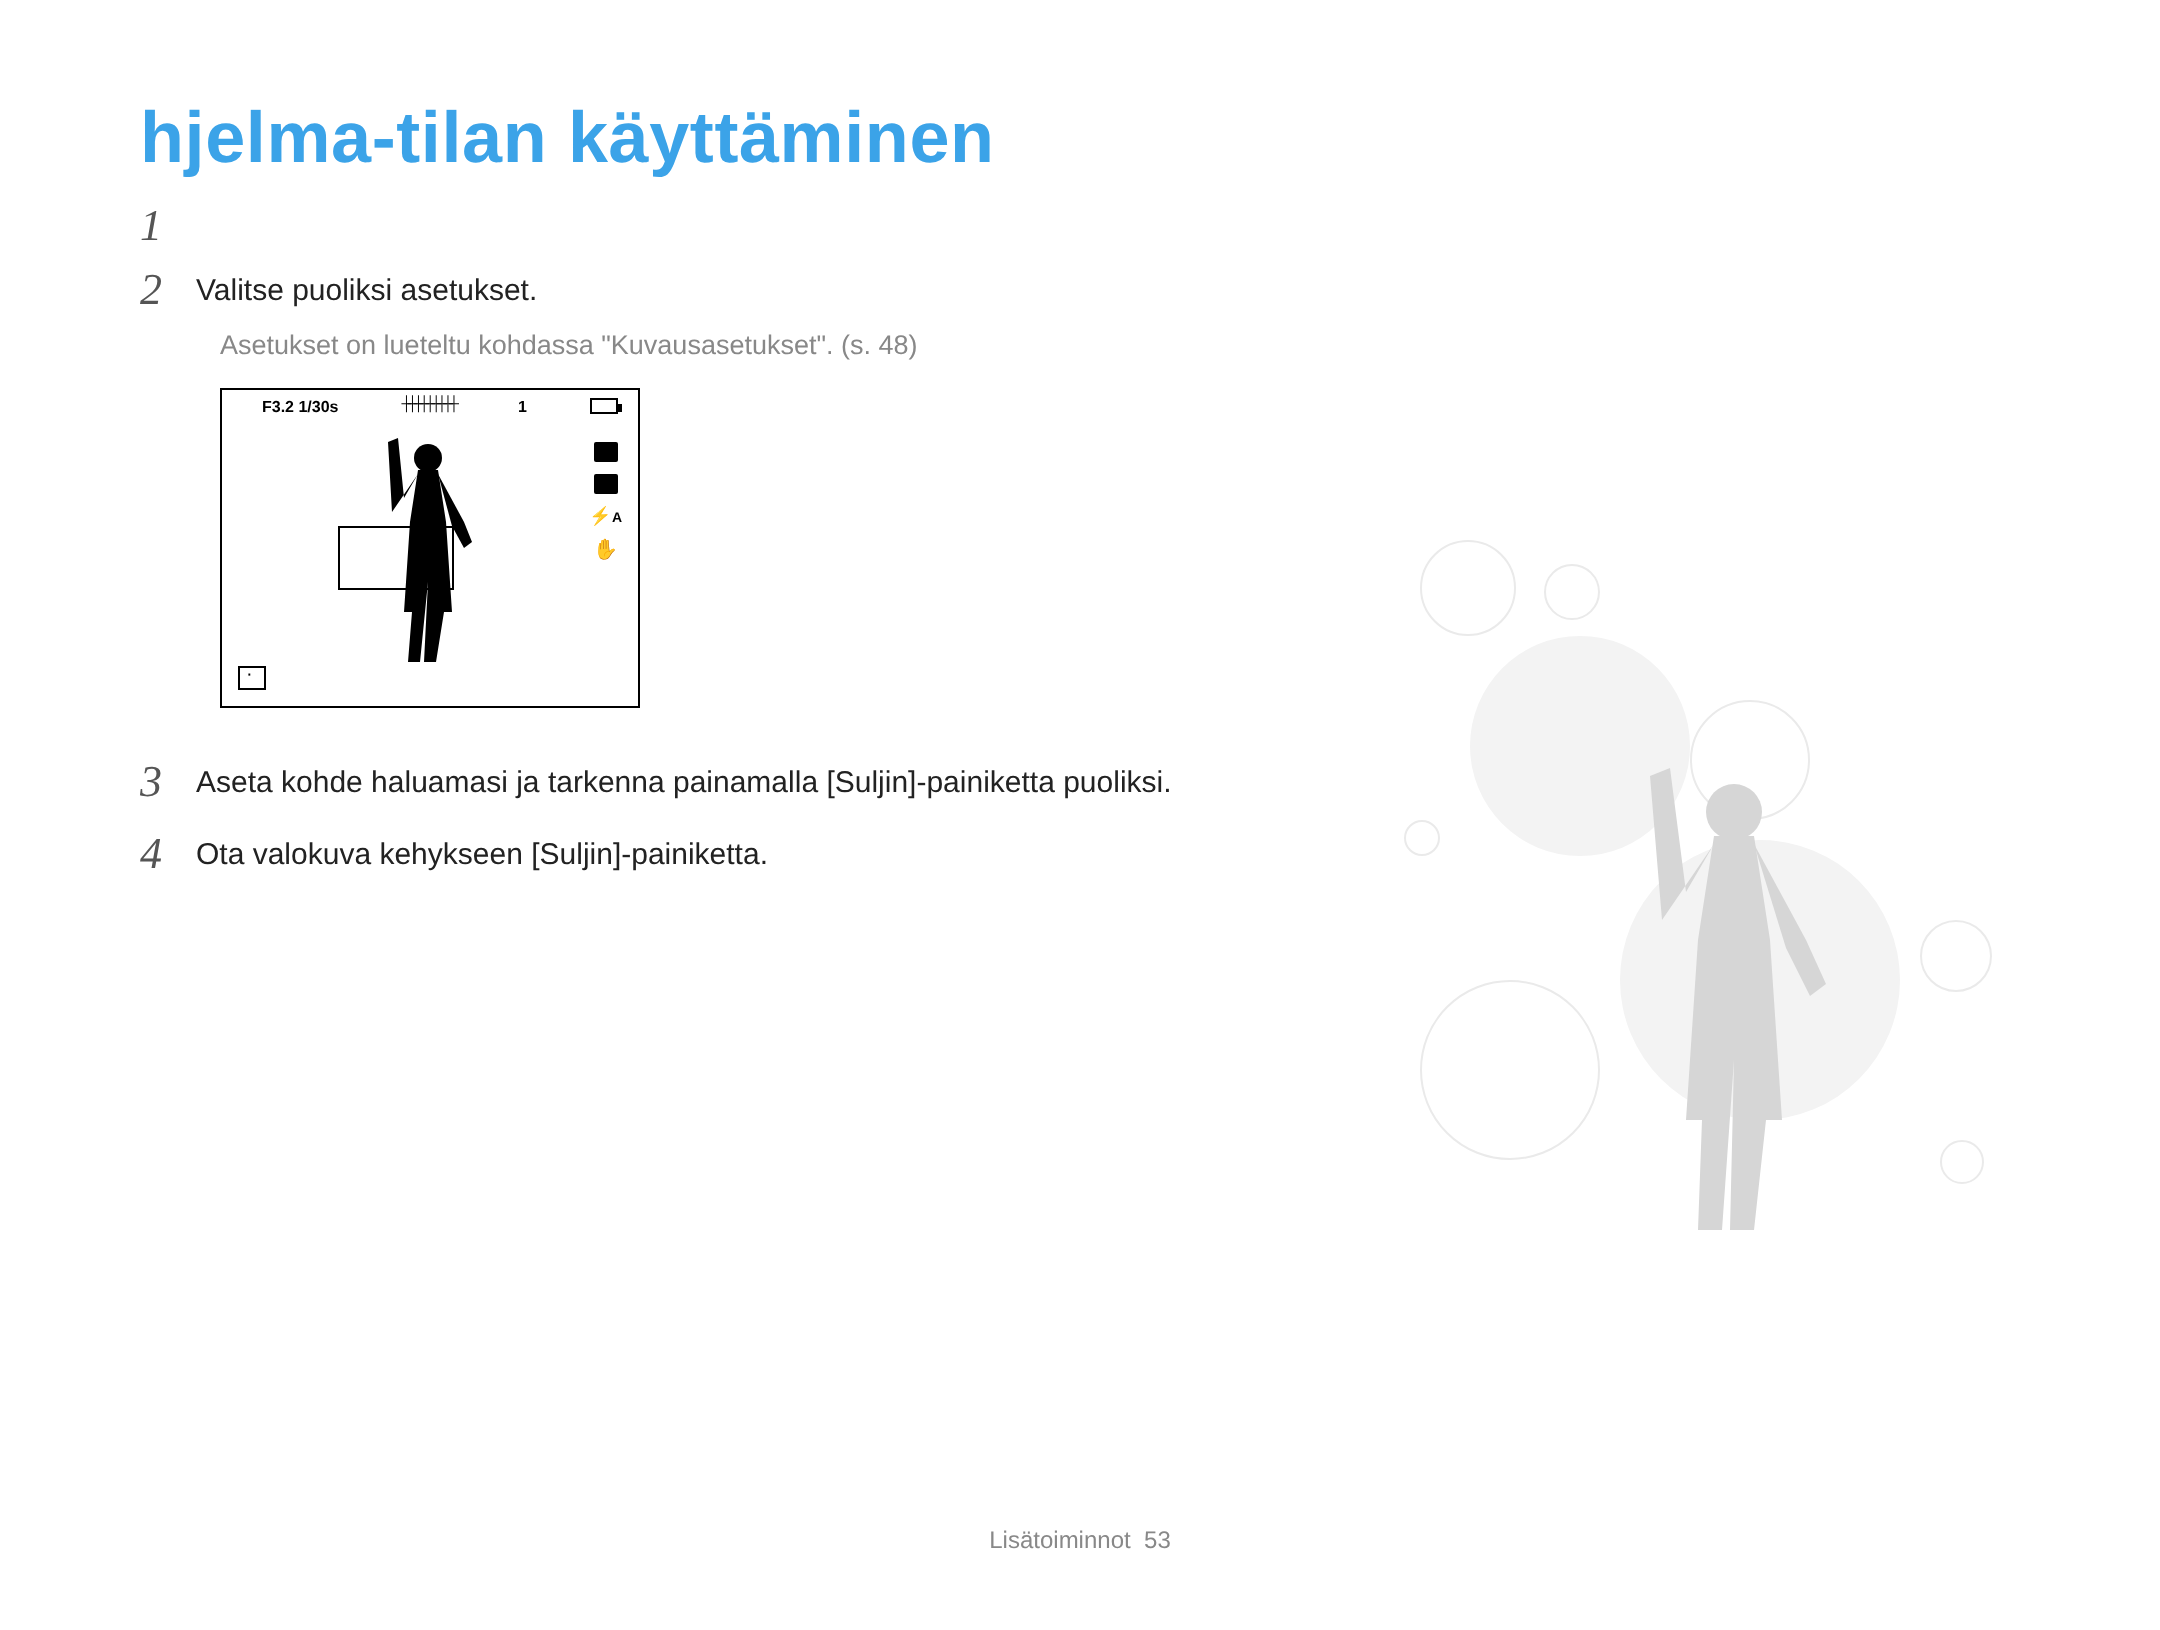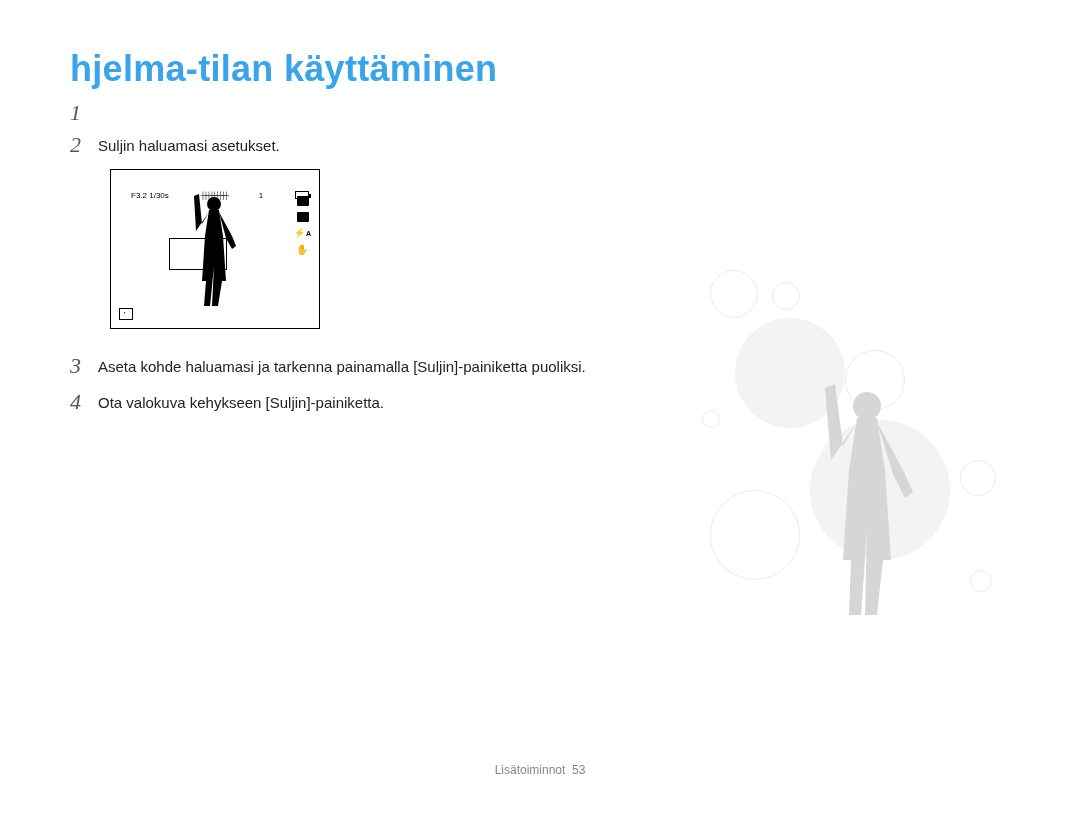--- a/index.html
+++ b/index.html
@@ -68,28 +68,28 @@
       margin-top: 10px;
       margin-bottom: 24px;
       width: 210px;
       height: 160px;
       border: 1.5px solid #000;
       background: #fff;
       position: relative;
     }
     .cs-top {
       position: absolute;
-      top: 21px;
+      top: 4px;
       left: 20px;
       right: 10px;
       display: flex;
-      align-items: center;
+      align-items: flex-start;
       justify-content: space-between;
       font-size: 8px;
-      font-weight: normal;
+      font-weight: bold;
       color: #000;
     }
     .cs-dots {
       letter-spacing: -2px;
       font-size: 7px;
     }
     .cs-battery {
       display: inline-block;
       width: 14px;
       height: 8px;
@@ -200,23 +200,24 @@
   <h1 class="title">hjelma-tilan käyttäminen</h1>
 
   <div class="steps">
 
     <div class="step">
       <div class="step-num">1</div>
     </div>
 
     <div class="step">
       <div class="step-num">2</div>
-      <div class="step-text">Suljin haluamasi asetukset.</div>
-    </div>
-
+      <div class="step-text">Valitse puoliksi asetukset.</div>
+    </div>
+
+    <div class="step-note">Asetukset on lueteltu kohdassa "Kuvausasetukset". (s. 48)</div>
 
     <div class="camera-screen">
       <div class="cs-top">
         <span>F3.2 1/30s</span>
         <span class="cs-dots">┼┼┼┼┼┼┼┼┼</span>
         <span>1</span>
         <span class="cs-battery"><span class="cs-battery-fill"></span></span>
       </div>
       <div class="cs-right-icons">
         <div class="cs-icon"></div>

